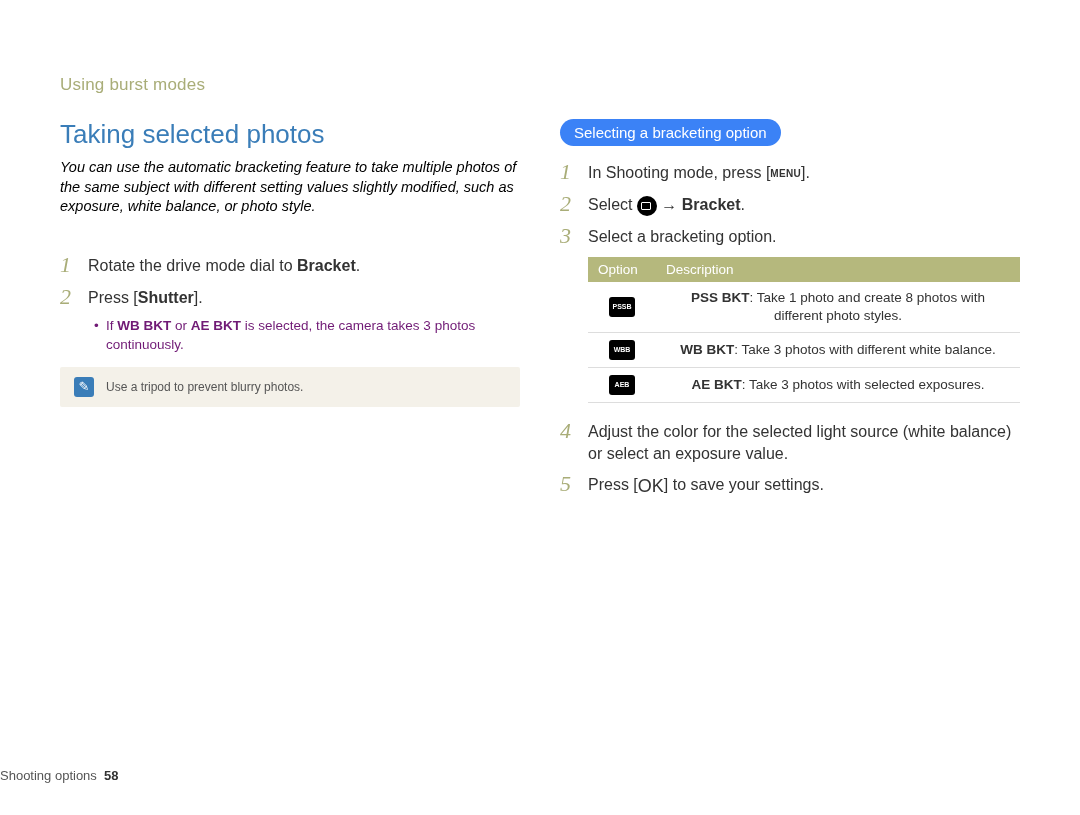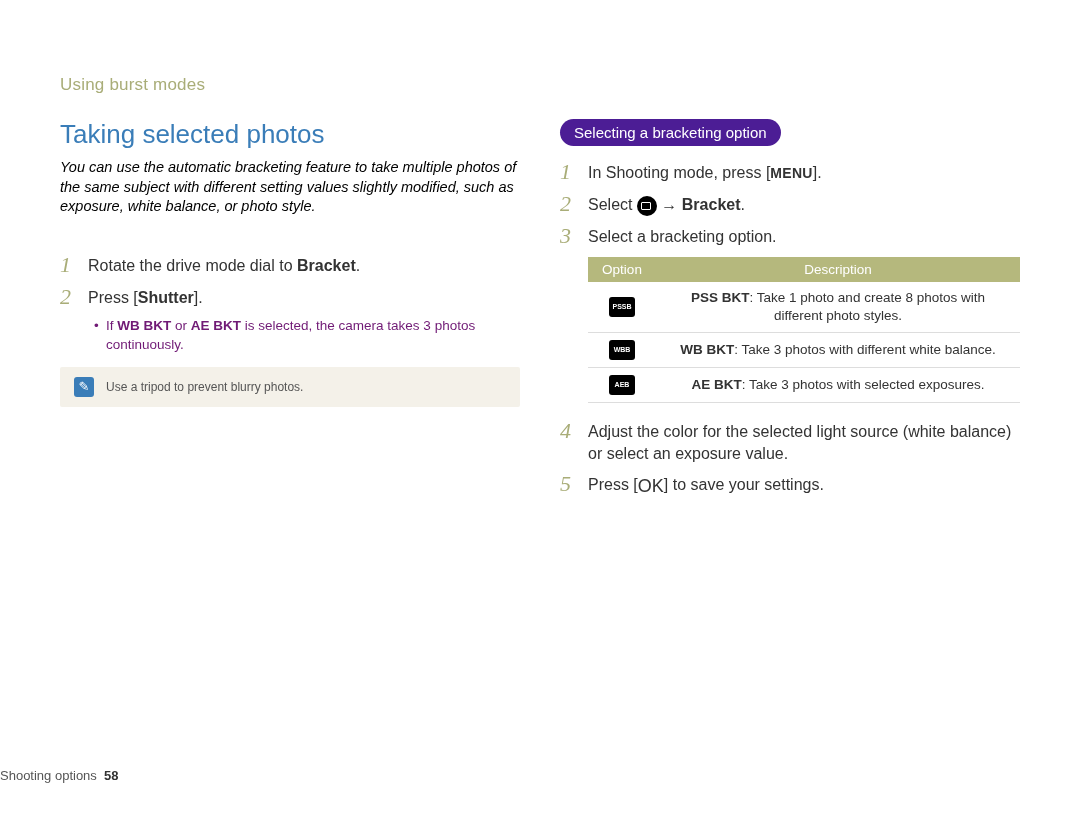--- a/index.html
+++ b/index.html
@@ -79,35 +79,35 @@
       width: 20px; height: 20px;
       background: #3a7db8;
       border-radius: 3px;
       display: flex; align-items: center; justify-content: center;
       color: #fff; font-size: 13px;
       flex-shrink: 0;
     }
     .note-text { font-size: 12px; color: #555; }
     .pill {
       display: inline-block;
-      background: #4c1d95;
+      background: #3b82f6;
       color: #fff;
       font-size: 15px;
       padding: 5px 14px;
       border-radius: 14px;
       margin-bottom: 14px;
     }
     .inline-icon {
       display: inline-flex;
       align-items: center; justify-content: center;
       vertical-align: middle;
     }
     .menu-btn {
       font-weight: 700;
-      font-size: 14px;
+      font-size: 10px;
       letter-spacing: 0.3px;
     }
     .cam-icon {
       width: 20px; height: 20px;
       background: #000;
       border-radius: 50%;
       position: relative;
     }
     .cam-icon::after {
       content: "";
@@ -121,21 +121,21 @@
     .options-table {
       width: 100%;
       border-collapse: collapse;
       margin: 8px 0 16px 0;
       font-size: 13.5px;
     }
     .options-table thead th {
       background: #b5b87d;
       color: #fff;
       font-weight: 400;
-      text-align: center;
+      text-align: left;
       padding: 5px 10px;
     }
     .options-table thead th:first-child { width: 68px; }
     .options-table tbody td {
       padding: 7px 10px;
       border-bottom: 1px solid #ddd;
       vertical-align: middle;
       line-height: 1.35;
       text-align: center;
     }

